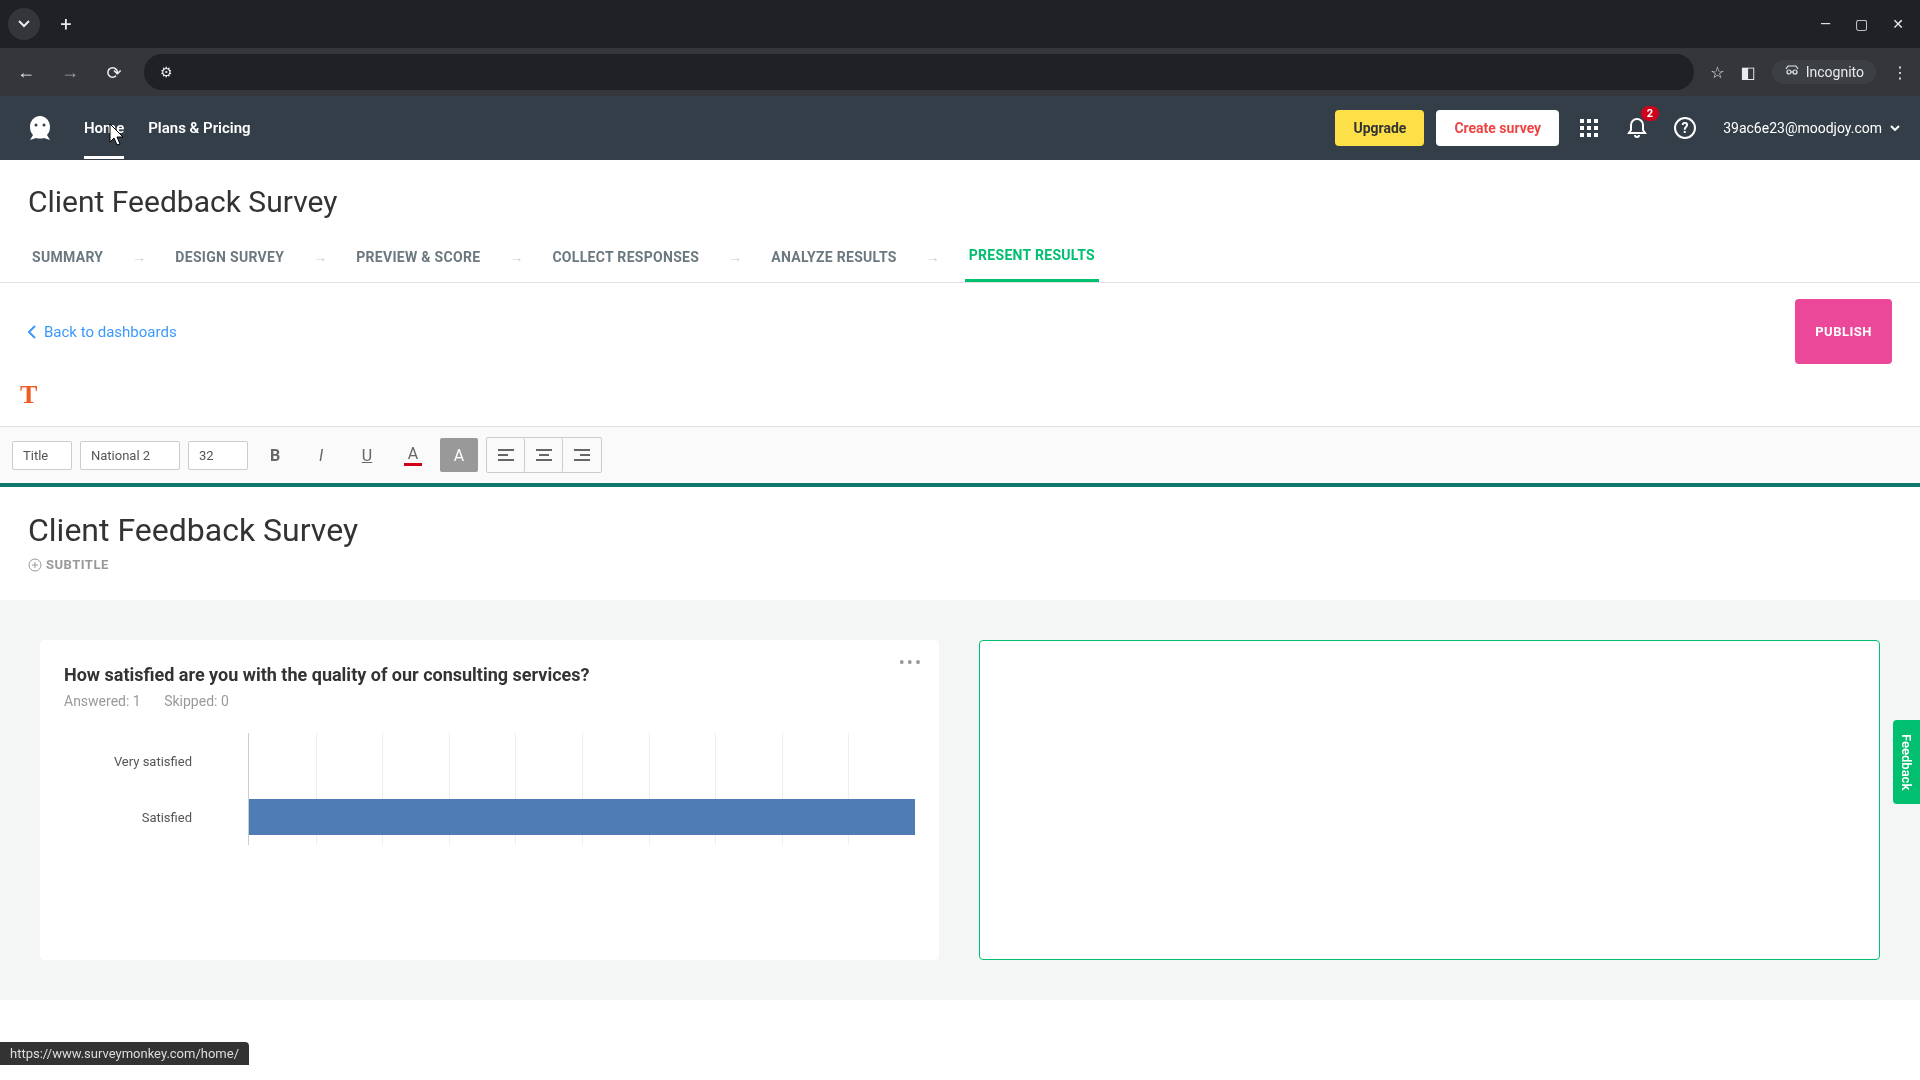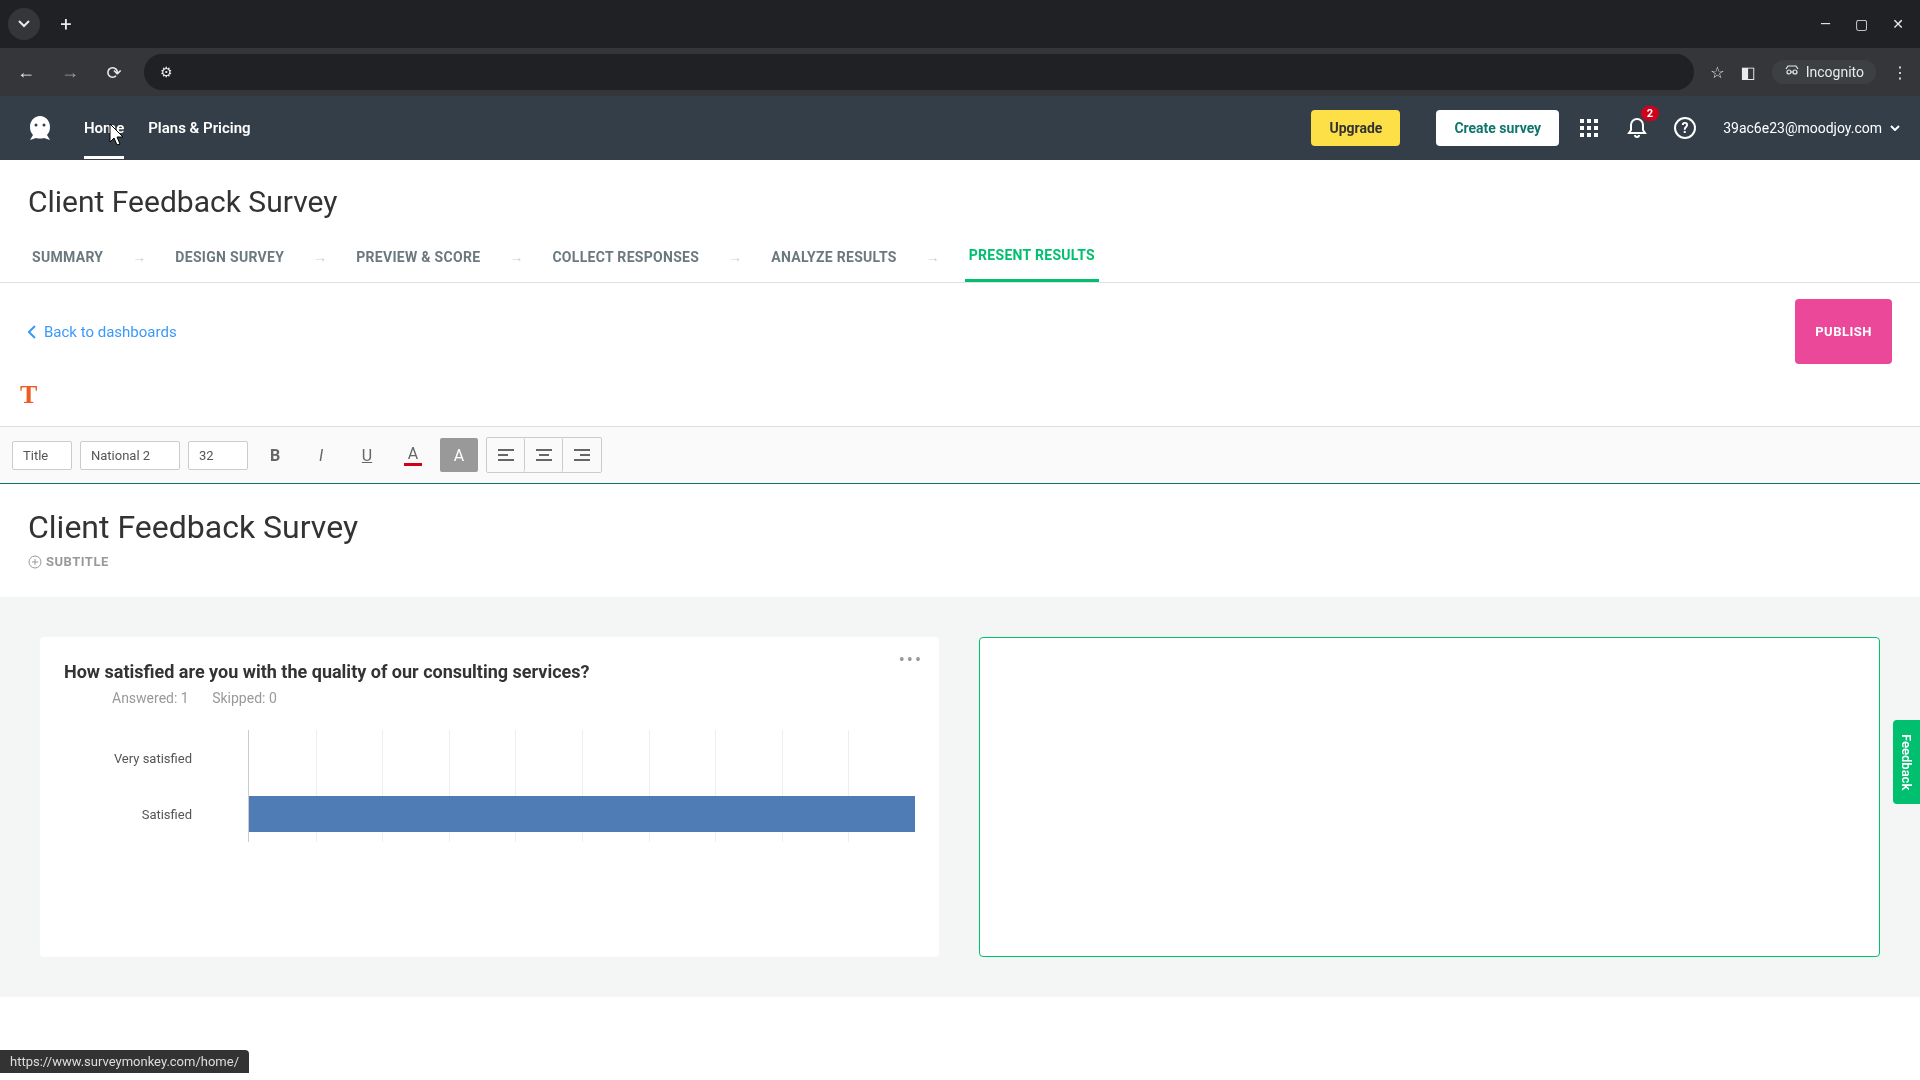--- a/index.html
+++ b/index.html
@@ -24,21 +24,21 @@
 .incognito { display: flex; align-items: center; gap: 6px; background: #3c4043; padding: 4px 12px; border-radius: 16px; font-size: 14px; }
 
 
 .app-content { background: #fff; height: calc(100% - 96px); overflow-y: auto; position: relative; }
 .app-header { background: #333e48; height: 64px; display: flex; align-items: center; padding: 0 20px; color: #fff; }
 .logo { width: 40px; height: 40px; margin-right: 24px; }
 .nav-link { color: #fff; font-size: 15px; font-weight: 600; margin-right: 24px; cursor: pointer; padding: 22px 0; position: relative; }
 .nav-link.active::after { content: ''; position: absolute; bottom: 0; left: 0; right: 0; height: 3px; background: #fff; }
 .header-right { margin-left: auto; display: flex; align-items: center; gap: 12px; }
 .upgrade-btn { background: #fde047; color: #333; font-weight: 700; border: none; padding: 10px 18px; border-radius: 4px; font-size: 14px; cursor: pointer; }
-.create-btn { background: #fff; color: #0f766e; font-weight: 700; border: none; padding: 10px 18px; border-radius: 4px; font-size: 14px; cursor: pointer; margin-left: 24px; }
+.create-btn { background: #fff; color: #ef4444; font-weight: 700; border: none; padding: 10px 18px; border-radius: 4px; font-size: 14px; cursor: pointer; }
 .header-icon { width: 36px; height: 36px; display: flex; align-items: center; justify-content: center; cursor: pointer; color: #fff; position: relative; }
 .badge { position: absolute; top: -4px; right: -4px; background: #d0021b; color: #fff; font-size: 11px; font-weight: 700; border-radius: 10px; padding: 1px 6px; }
 .user-menu { display: flex; align-items: center; gap: 8px; cursor: pointer; font-size: 14px; margin-left: 8px; }
 
 
 .title-area { padding: 24px 28px 12px; }
 .page-title { font-size: 30px; font-weight: 400; color: #333; }
 
 
 .workflow { display: flex; align-items: center; padding: 0 28px; border-bottom: 1px solid #e0e0e0; gap: 25px; }
@@ -50,55 +50,55 @@
 .subheader { display: flex; align-items: center; justify-content: space-between; padding: 16px 28px; }
 .back-link { color: #3b99fc; font-size: 15px; display: flex; align-items: center; gap: 8px; cursor: pointer; }
 .publish-btn { background: #ec4899; color: #fff; border: none; font-weight: 700; font-size: 13px; padding: 25px 20px; border-radius: 4px; cursor: pointer; letter-spacing: 0.5px; }
 
 
 .text-tool { padding: 0 20px; }
 .text-tool-icon { font-size: 26px; color: #f05b24; font-family: Georgia, serif; font-weight: 700; cursor: pointer; }
 
 
 .editor-section { border-top: 1px solid #e0e0e0; margin-top: 16px; }
-.toolbar { display: flex; align-items: center; gap: 8px; padding: 10px 12px; background: #fafafa; border-bottom: 1px solid #0f766e; }
+.toolbar { display: flex; align-items: center; gap: 8px; padding: 10px 12px; background: #fafafa; border-bottom: 4px solid #0f766e; }
 .tb-select { border: 1px solid #ccc; background: #fff; padding: 6px 10px; font-size: 13px; color: #555; border-radius: 2px; cursor: pointer; min-width: 60px; }
 .tb-btn { width: 38px; height: 34px; border: 1px solid transparent; background: transparent; display: flex; align-items: center; justify-content: center; cursor: pointer; color: #666; font-size: 16px; border-radius: 2px; }
 .tb-group { display: flex; border: 1px solid #ccc; border-radius: 2px; }
 .tb-group .tb-btn { border: none; border-right: 1px solid #ccc; }
 .tb-group .tb-btn:last-child { border-right: none; }
 .tb-btn.bg-hl { background: #999; color: #fff; }
 
 
 .editor-body { padding: 24px 28px 28px; }
 .editor-title { font-size: 32px; font-weight: 400; color: #333; }
 .subtitle-add { color: #999; font-size: 13px; font-weight: 700; margin-top: 8px; display: flex; align-items: center; gap: 4px; cursor: pointer; letter-spacing: 0.5px; }
 
 
 .canvas { background: #f4f5f5; padding: 40px; display: flex; gap: 40px; min-height: 400px; }
 .card { background: #fff; border-radius: 4px; padding: 24px; flex: 1; position: relative; }
 .card.empty { border: 1px solid #00bf6f; background: #fff; }
 .card-menu { position: absolute; top: 12px; right: 16px; color: #999; font-size: 18px; letter-spacing: 2px; cursor: pointer; }
 .q-title { font-size: 18px; font-weight: 700; color: #333; margin-bottom: 8px; padding-right: 40px; }
-.q-stats { color: #999; font-size: 14px; margin-bottom: 24px; margin-left: 48px; }
+.q-stats { color: #999; font-size: 14px; margin-bottom: 24px; }
 .q-stats span { margin-right: 20px; }
 
 
 .chart { position: relative; }
 .chart-row { display: flex; align-items: center; height: 56px; gap: 44px; }
 .chart-label { width: 140px; text-align: right; padding-right: 12px; font-size: 13px; color: #555; }
 .chart-bar-area { flex: 1; position: relative; height: 100%; border-left: 1px solid #ccc; }
 .chart-grid { position: absolute; top: 0; bottom: 0; border-right: 1px solid #eee; }
 .chart-bar { position: absolute; top: 10px; bottom: 10px; left: 0; background: #507cb6; }
 
 
 .feedback-tab { position: fixed; right: 0; top: 720px; background: #00bf6f; color: #fff; writing-mode: vertical-rl; padding: 14px 6px; font-size: 13px; font-weight: 600; border-radius: 4px 0 0 4px; cursor: pointer; }
 
 
-.status-bar { position: absolute; bottom: 7px; left: 0; background: #333; color: #ddd; font-size: 13px; padding: 4px 10px; border-radius: 0 4px 0 0; margin-top: 26px; }
+.status-bar { position: absolute; bottom: 15px; left: 0; background: #333; color: #ddd; font-size: 13px; padding: 4px 10px; border-radius: 0 4px 0 0; margin-top: 26px; }
 
 .cursor { position: absolute; top: 122px; left: 108px; z-index: 1000; pointer-events: none; }
 
 ::-webkit-scrollbar { width: 16px; }
 ::-webkit-scrollbar-track { background: #f1f1f1; }
 ::-webkit-scrollbar-thumb { background: #c1c1c1; }
 </style>
 </head>
 <body>
 

